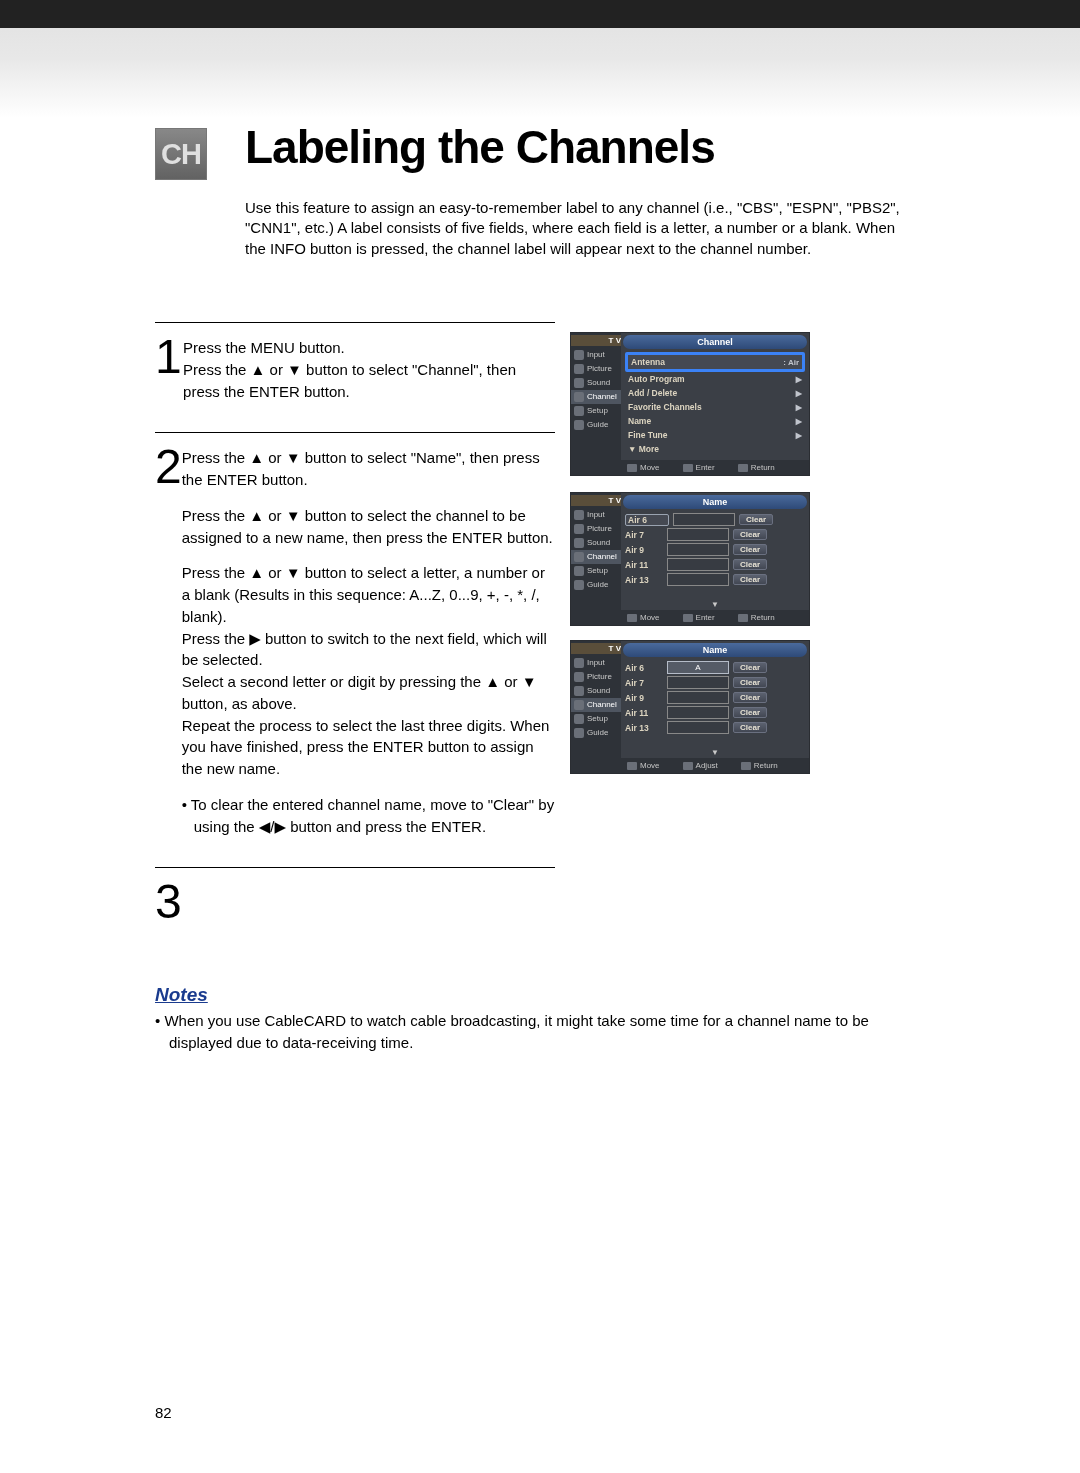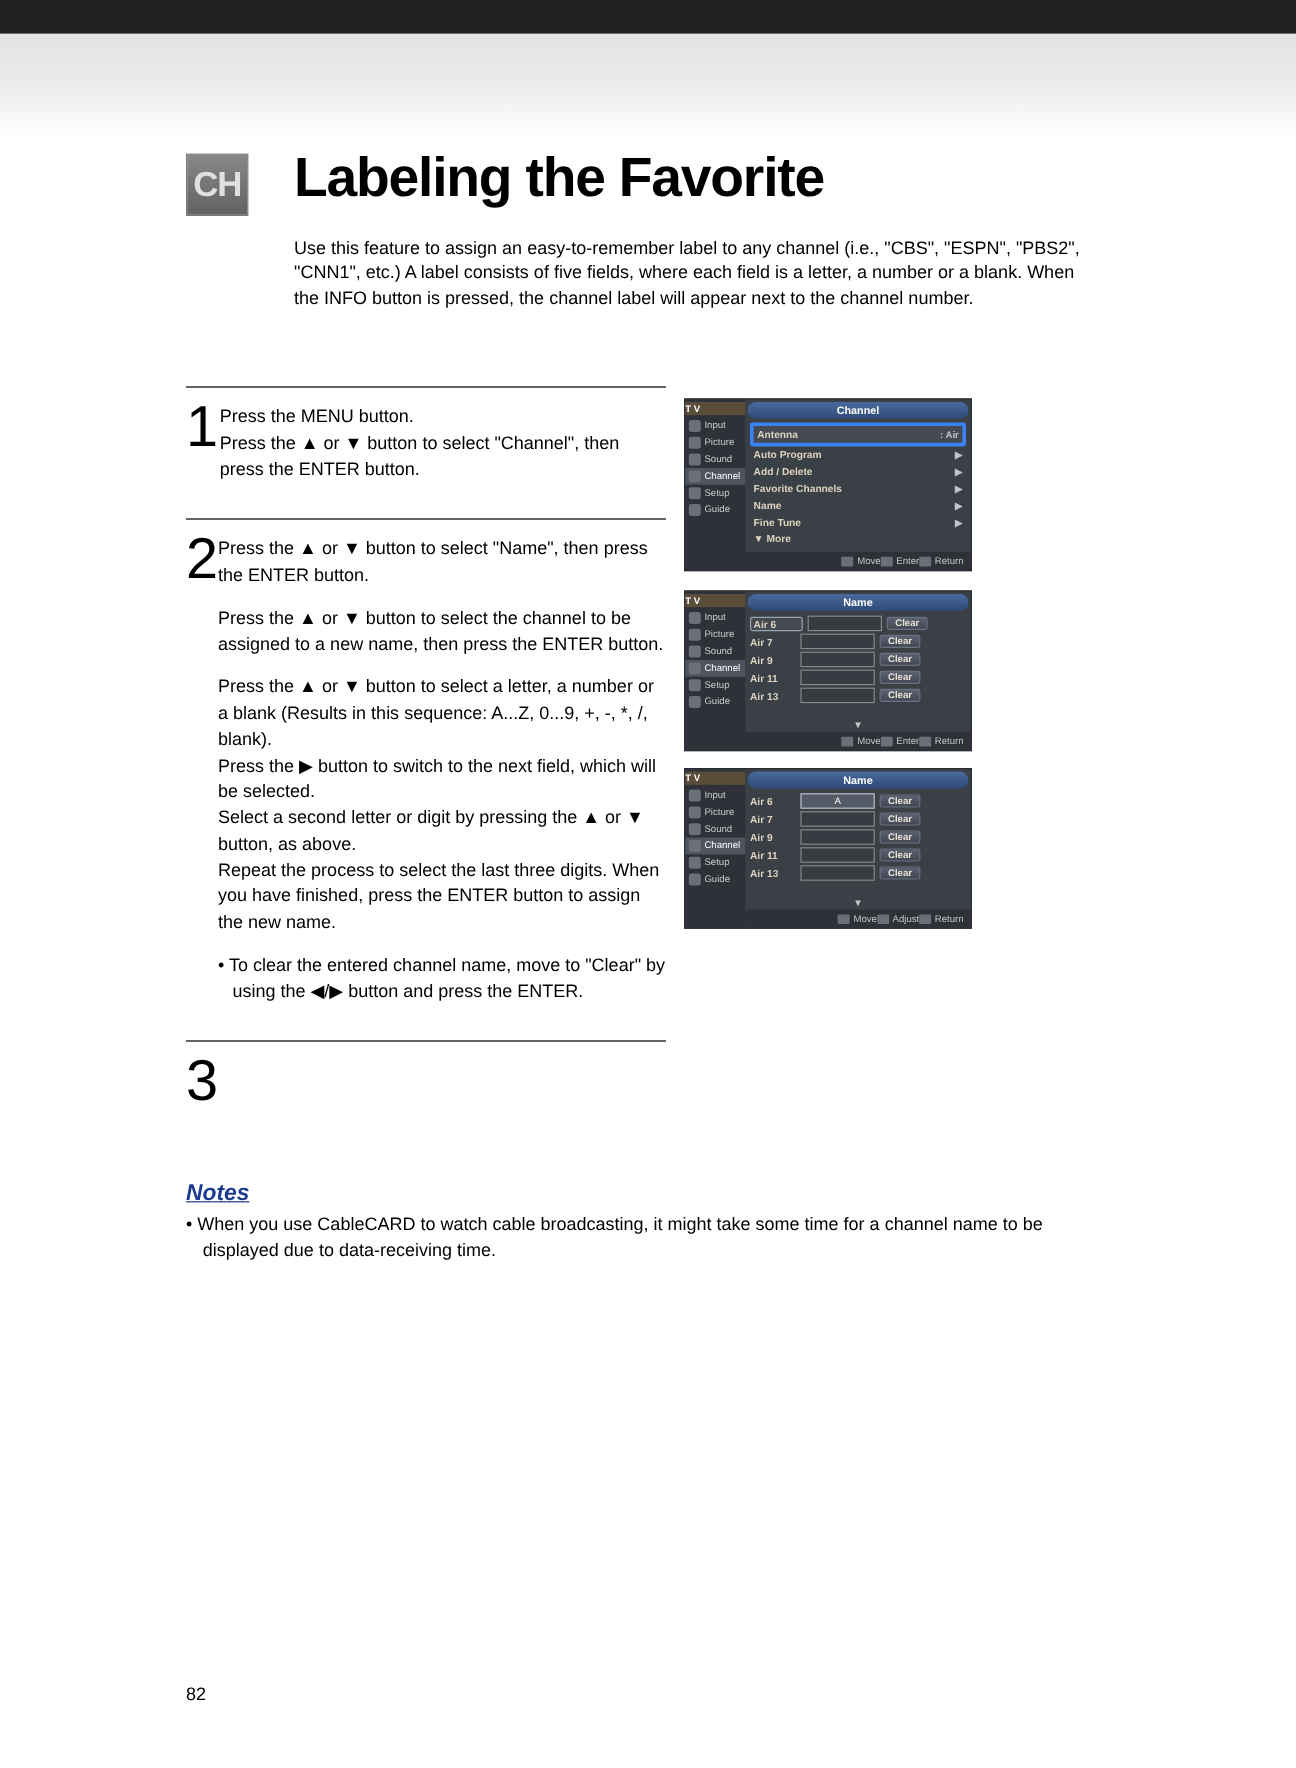--- a/index.html
+++ b/index.html
@@ -20,51 +20,51 @@
   .notes-title{color:#1a3b8e;font-weight:700;font-style:italic;text-decoration:underline;font-size:19px;margin-bottom:4px;font-family:"Futura",Arial,sans-serif}
   .note-item{font-size:15px;line-height:1.45;font-family:"Futura",Arial,sans-serif;font-weight:300;padding-left:14px;text-indent:-14px;margin-bottom:2px}
   .page-num{position:absolute;left:155px;bottom:52px;font-size:15px}
   
   .osd{position:absolute;width:238px;background:#3b3f46;font-size:9px;color:#eee;font-family:Arial,sans-serif;border:1px solid #2a2d32}
   .osd1{left:570px;top:332px;height:142px}
   .osd2{left:570px;top:492px;height:132px}
   .osd3{left:570px;top:640px;height:132px}
   .osd-row{display:flex;align-items:stretch;height:100%}
   .osd-side{width:50px;background:#2e3238;display:flex;flex-direction:column;padding:2px 0}
-  .side-title{background:#5a4e3a;color:#fff;font-size:8px;font-weight:700;text-align:left;padding:1px 0;margin-bottom:2px}
+  .side-title{background:#5a4e3a;color:#fff;font-size:8px;font-weight:700;text-align:right;padding:1px 0;margin-bottom:2px}
   .side-item{display:flex;padding:2px 3px;font-size:8px;color:#c9c9c9;gap:3px}
   .side-item.sel{background:#4e5560;color:#fff}
   .side-ic{width:10px;height:10px;background:#6a6f78;border-radius:2px;display:inline-block;flex-shrink:0}
   .osd-main{flex:1;display:flex;flex-direction:column}
   .osd-title{background:linear-gradient(180deg,#4a6a9c,#2e4a78);color:#fff;font-weight:700;text-align:center;font-size:9px;padding:2px 0;margin:2px 2px 3px 2px;border-radius:10px}
   .osd-list{flex:1;padding:0 4px}
   .menu-line{display:flex;justify-content:space-between;align-items:center;padding:2px 3px;font-size:8.5px;color:#dcd4c0;font-weight:700}
   .menu-line.boxed{border:3px solid #3b82f6;border-radius:2px;background:#454952}
   .menu-arrow{color:#c0c4cc;font-size:8px}
   .name-line{display:flex;align-items:center;gap:4px;padding:1px 0}
   .nl-label{width:38px;color:#dcd4c0;font-size:8.5px;font-weight:700}
   .nl-label.sel{border:1px solid #9aa3b0;border-radius:2px;padding:0 2px;background:#454952}
   .nl-field{width:60px;height:11px;border:1px solid #888;background:#373b42;display:flex;align-items:center;justify-content:center;font-size:8px;color:#fff}
   .nl-field.sel{background:#555b66;border-color:#b5bcc8}
   .nl-clear{background:linear-gradient(180deg,#5c6270,#424753);border:1px solid #6a7080;border-radius:2px;padding:0 6px;font-size:8px;color:#e7e2d4;font-weight:700}
   .more-ind{text-align:center;color:#c9c9c9;font-size:8px;padding:1px 0}
-  .osd-foot{display:flex;justify-content:flex-end;gap:0;padding:3px 6px;background:#2e3238;font-size:8px;color:#c5c5c5}
+  .osd-foot{display:flex;justify-content:flex-start;gap:23px;padding:3px 6px;background:#2e3238;font-size:8px;color:#c5c5c5}
   .foot-item{display:flex;align-items:center;gap:3px}
   .foot-ic{display:inline-block;width:10px;height:8px;background:#6a6f78;border-radius:1px}
 </style>
 </head>
 <body>
 
 <div class="page">
   <div class="header-band"></div>
 
   <div class="ch-badge">
     <span>CH</span>
   </div>
-  <h1>Labeling the Favorite</h1>
+  <h1>Labeling the Channels</h1>
   <div class="intro">Use this feature to assign an easy-to-remember label to any channel (i.e., "CBS", "ESPN", "PBS2", "CNN1", etc.) A label consists of five fields, where each field is a letter, a number or a blank. When the INFO button is pressed, the channel label will appear next to the channel number.</div>
 
   <div class="steps" id="steps">
       <div class="step">
         <div class="step-num">1</div>
         <div class="step-body">
           <p>Press the MENU button.<br>Press the ▲ or ▼ button to select "Channel", then press the ENTER button.</p>
         </div>
       </div>
       <div class="step">

